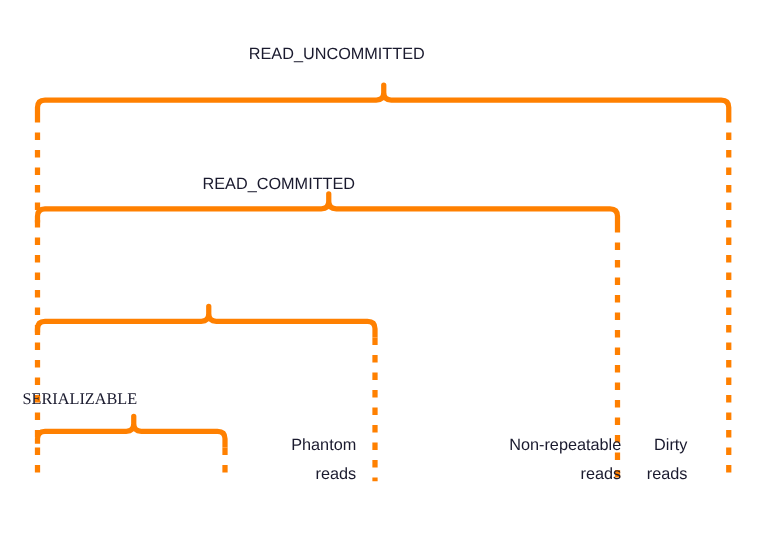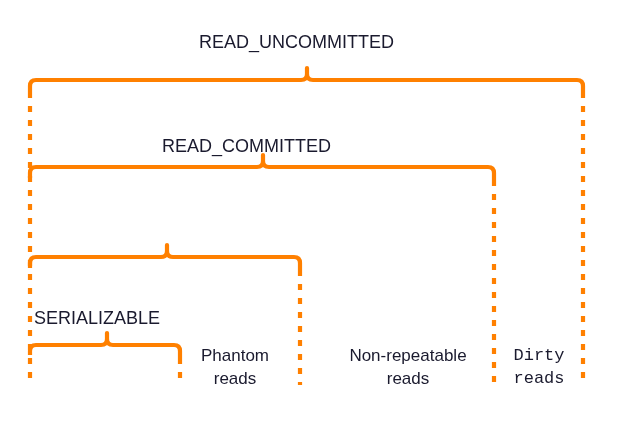--- a/index.html
+++ b/index.html
@@ -28,26 +28,26 @@
   .label {
     position: absolute;
     color: #1a1a2e;
     font-family: "Liberation Sans", sans-serif;
     font-size: 17px;
     line-height: 21px;
     white-space: pre;
     letter-spacing: 0px;
   }
   .label-level {
-    font-size: 18px;
+    font-size: 13px;
     text-align: center;
   }
   .label-anomaly {
-    font-size: 17px;
-    text-align: center;
+    font-size: 13px;
+    text-align: right;
     line-height: 23px;
     white-space: pre-line;
   }
 </style>
 </head>
 <body>
 
 <div id="diagram-root">
 
   <svg id="diagram-svg" viewBox="0 0 617 431" xmlns="http://www.w3.org/2000/svg">
@@ -80,21 +80,21 @@
       <line x1="180" y1="358" x2="180" y2="385" stroke="#FF8000" stroke-width="4.2" stroke-dasharray="6 8" stroke-linecap="butt"></line>
     </g>
 
   </svg>
 
   <div class="label label-level" style="left:199px; top:32px;">READ_UNCOMMITTED</div>
 
   <div class="label label-level" style="left:162px; top:136px;">READ_COMMITTED</div>
 
 
-  <div class="label label-level" style="left:34px; top:308px;">SERIALIZABLE</div>
+  <div class="label label-level" style="left:18px; top:308px;font-family:Liberation Serif, serif;">SERIALIZABLE</div>
 
   <div class="label label-anomaly" style="left:185px; top:344px; width:100px;"><span>Phantom</span><br><span>reads</span></div>
 
-  <div class="label label-anomaly" style="left:333px; top:344px; width:150px;"><span>Non-repeatable</span><br><span>reads</span></div>
+  <div class="label label-anomaly" style="left:347px; top:344px; width:150px;"><span>Non-repeatable</span><br><span>reads</span></div>
 
-  <div class="label label-anomaly" style="left:504px; top:344px; width:70px;font-family:Liberation Mono, monospace;"><span>Dirty</span><br><span>reads</span></div>
+  <div class="label label-anomaly" style="left:480px; top:344px; width:70px;"><span>Dirty</span><br><span>reads</span></div>
 
 </div>
 
 </body></html>

